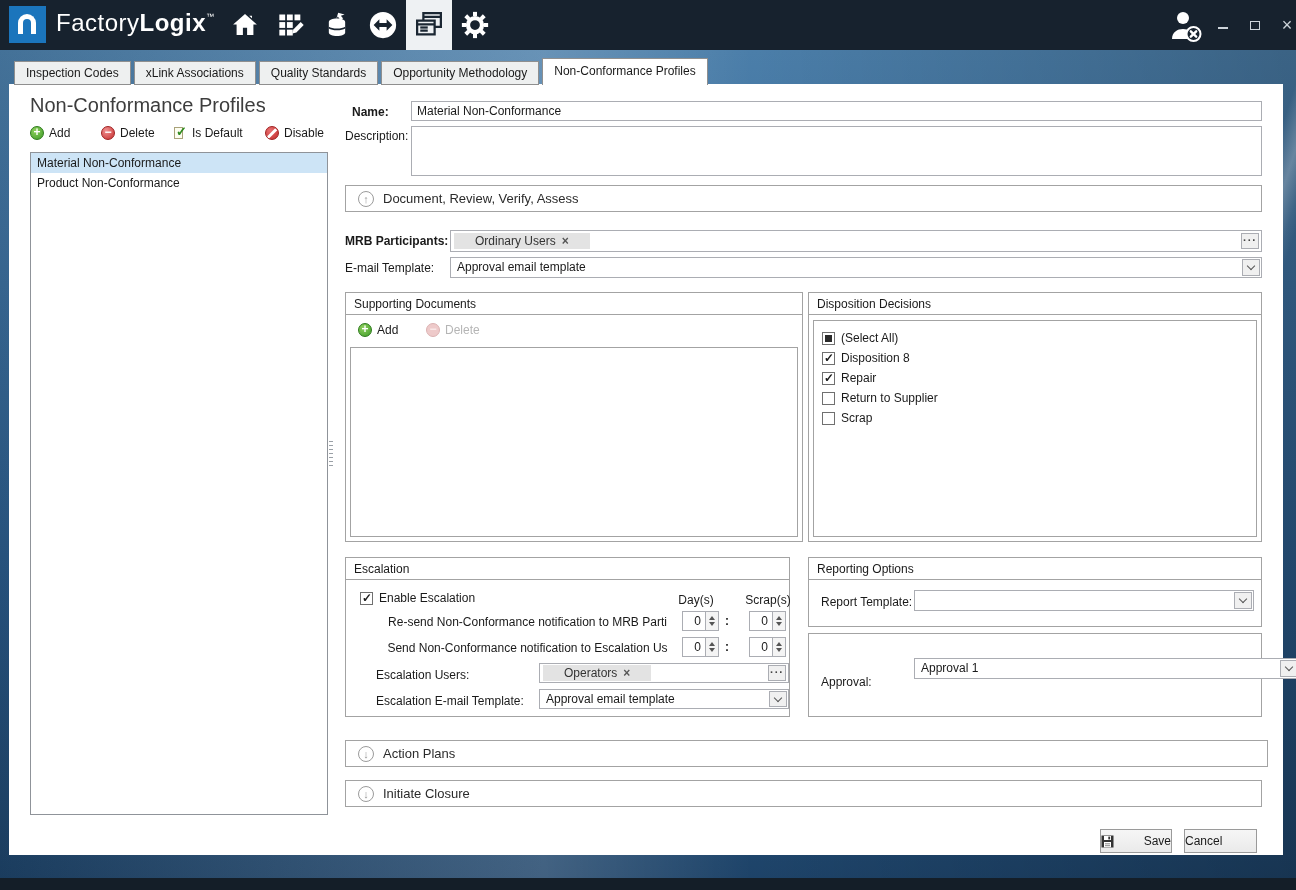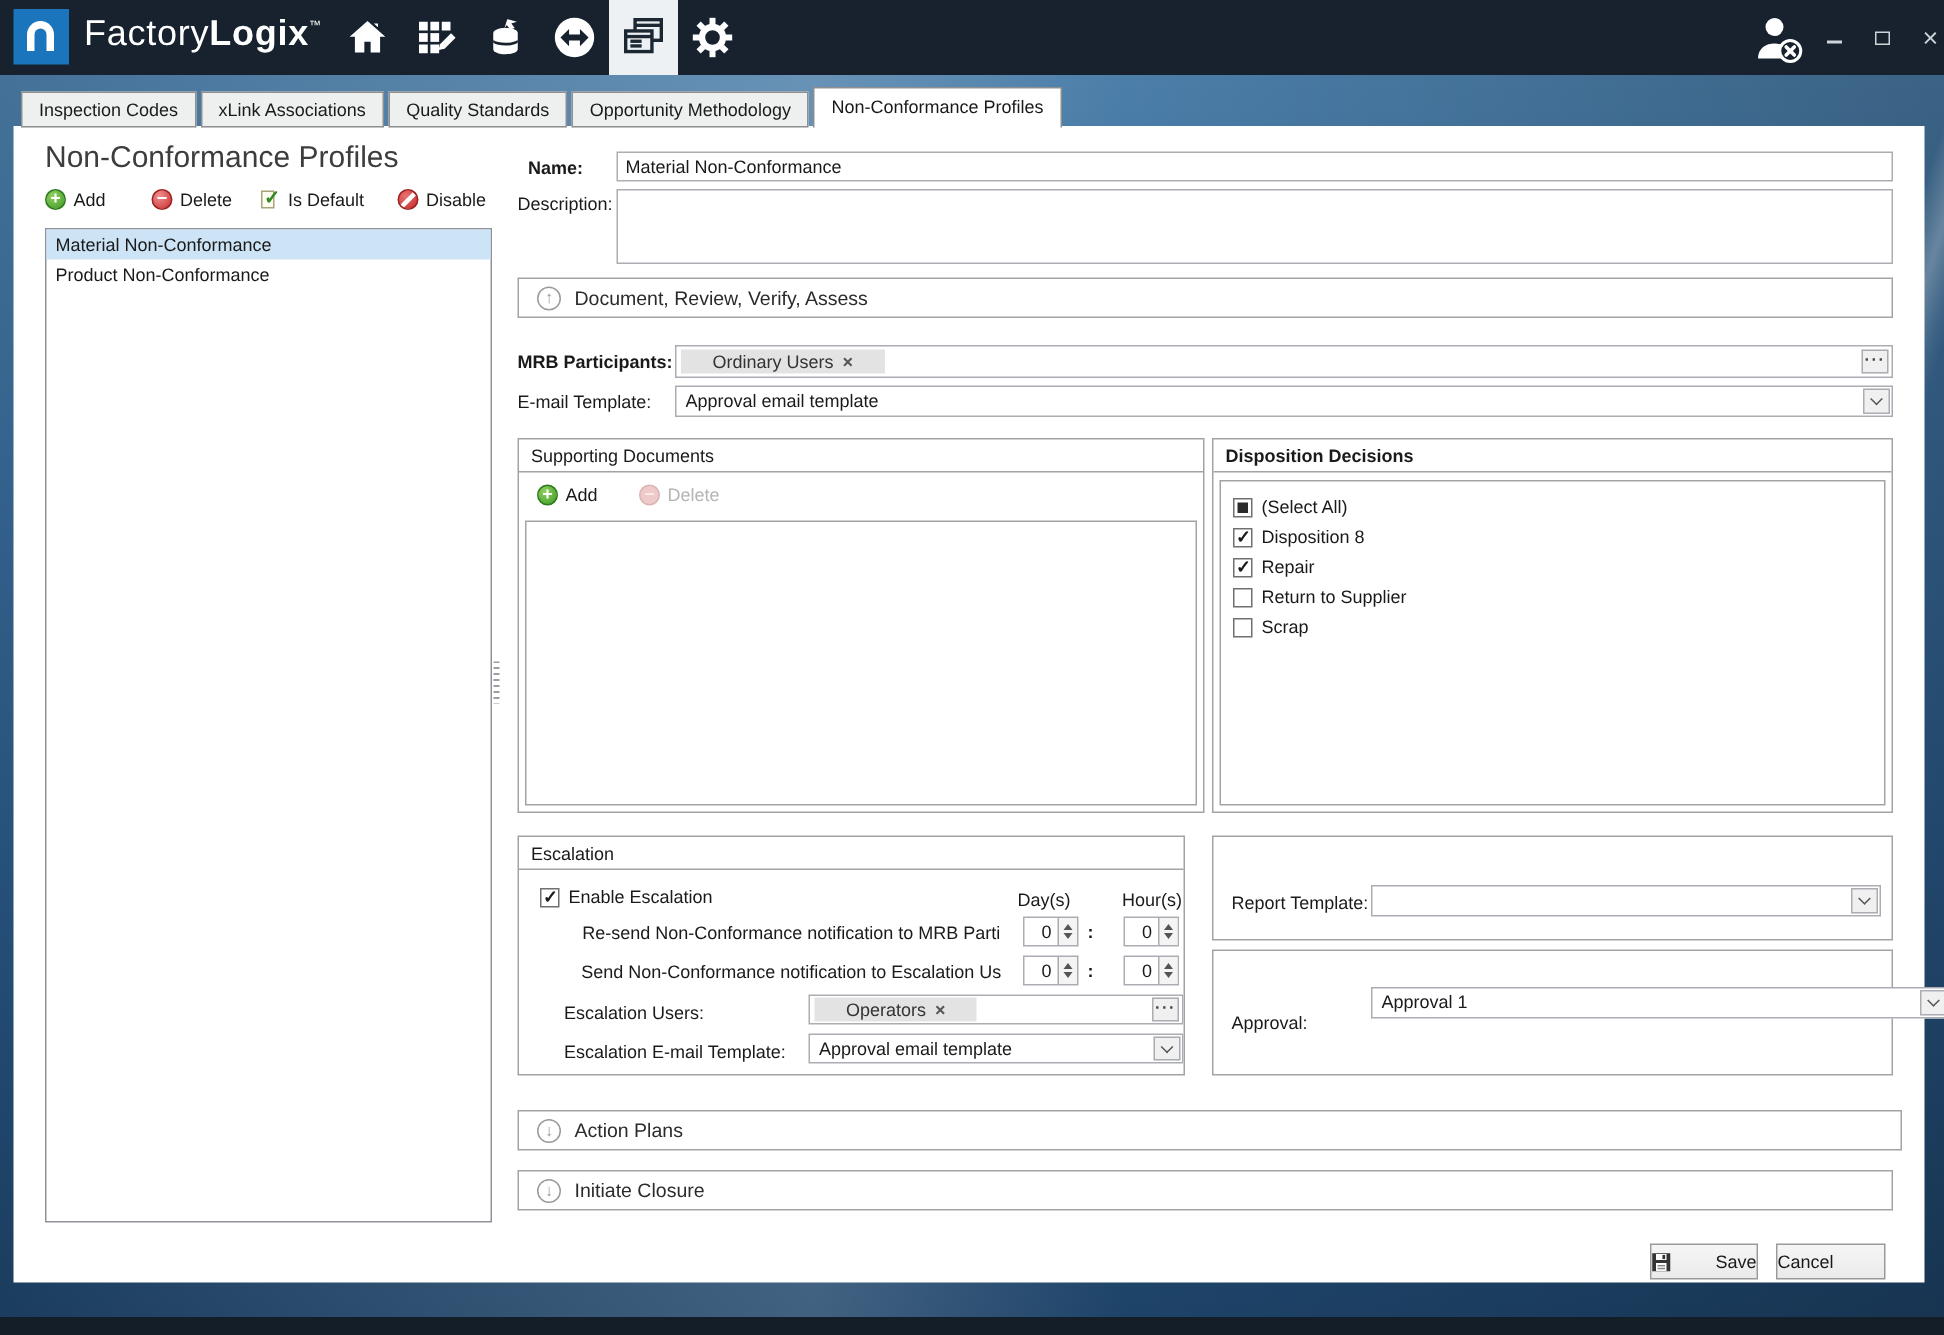--- a/index.html
+++ b/index.html
@@ -91,21 +91,21 @@
     display:flex; align-items:center; gap:6px; }
   .chip-x { color:#555; font-size:12px; }
   .chip-x::after { content:"×"; font-weight:bold; }
   .dots-btn { position:absolute; right:2px; top:50%; transform:translateY(-50%); width:18px; height:16px;
     background:#f0f0f0; border:1px solid #abadb3; color:#444; text-align:center; line-height:13px; font-size:11px; letter-spacing:1px; }
   .dots-btn::after { content:"···"; font-weight:bold; }
 
   
   .group { position:absolute; border:1px solid #a3a3a3; background:#fff; }
   .group-h { height:22px; line-height:22px; padding-left:8px; font-size:12px; color:#1a1a1a; border-bottom:1px solid #a3a3a3; }
-  .group-h.b { font-weight:bold; }
+  .group-h.b { font-weight:normal; }
   .innerbox { position:absolute; border:1px solid #a3a3a3; background:#fff; }
 
   
   .cbrow { display:flex; align-items:center; gap:6px; height:20px; padding-left:8px; font-size:12px; color:#1a1a1a; }
   .cb { width:13px; height:13px; border:1px solid #707070; background:#fff; flex:0 0 auto; position:relative; }
   .cb.checked::after { content:"✓"; position:absolute; left:1px; top:-2px; font-size:12px; font-weight:bold; color:#1a1a1a; }
   .cb.indet::after { content:""; position:absolute; left:2px; top:2px; width:7px; height:7px; background:#2b2b2b; }
 
   
   .spin { position:absolute; width:37px; height:20px; border:1px solid #abadb3; background:#fff; }
@@ -333,21 +333,21 @@
       </div>
     </div>
 
     <div class="group" style="left:336px;top:473px;width:445px;height:160px;">
       <div class="group-h">Escalation</div>
       <div class="cbrow abs" style="left:6px;top:30px;padding-left:8px;">
         <span class="cb checked"></span>
         <span>Enable Escalation</span>
       </div>
       <div class="lbl abs" style="left:325px;top:35px;width:50px;text-align:center;">Day(s)</div>
-      <div class="lbl abs" style="left:397px;top:35px;width:50px;text-align:center;">Hour(s)</div>
+      <div class="lbl abs" style="left:397px;top:35px;width:50px;text-align:center;">Scrap(s)</div>
 
       <div class="lbl abs clip" style="left:30px;top:57px;width:303px;">Re-send Non-Conformance notification to MRB Parti</div>
       <div class="spin" style="left:336px;top:53px;">
         <span class="num">0</span>
         <span class="btns">
             <span class="tri-up"></span>
             <span class="tri-dn"></span>
           </span>
       </div>
       <div class="colon" style="left:379px;top:56px;"></div>
@@ -388,20 +388,21 @@
       <div class="lbl abs" style="left:30px;top:136px;">Escalation E-mail Template:</div>
       <div class="combo" style="left:193px;top:131px;width:250px;height:20px;">
         <span class="val">Approval email template</span>
         <span class="combo-btn">
             <span class="chev"></span>
           </span>
       </div>
     </div>
 
     <div class="group" style="left:799px;top:473px;width:454px;height:70px;">
+      <div class="group-h">Reporting Options</div>
       <div class="lbl abs" style="left:12px;top:37px;">Report Template:</div>
       <div class="combo" style="left:105px;top:32px;width:340px;height:21px;">
         <span class="val"></span>
         <span class="combo-btn">
             <span class="chev"></span>
           </span>
       </div>
     </div>
 
     <div class="group" style="left:799px;top:549px;width:454px;height:84px;">

